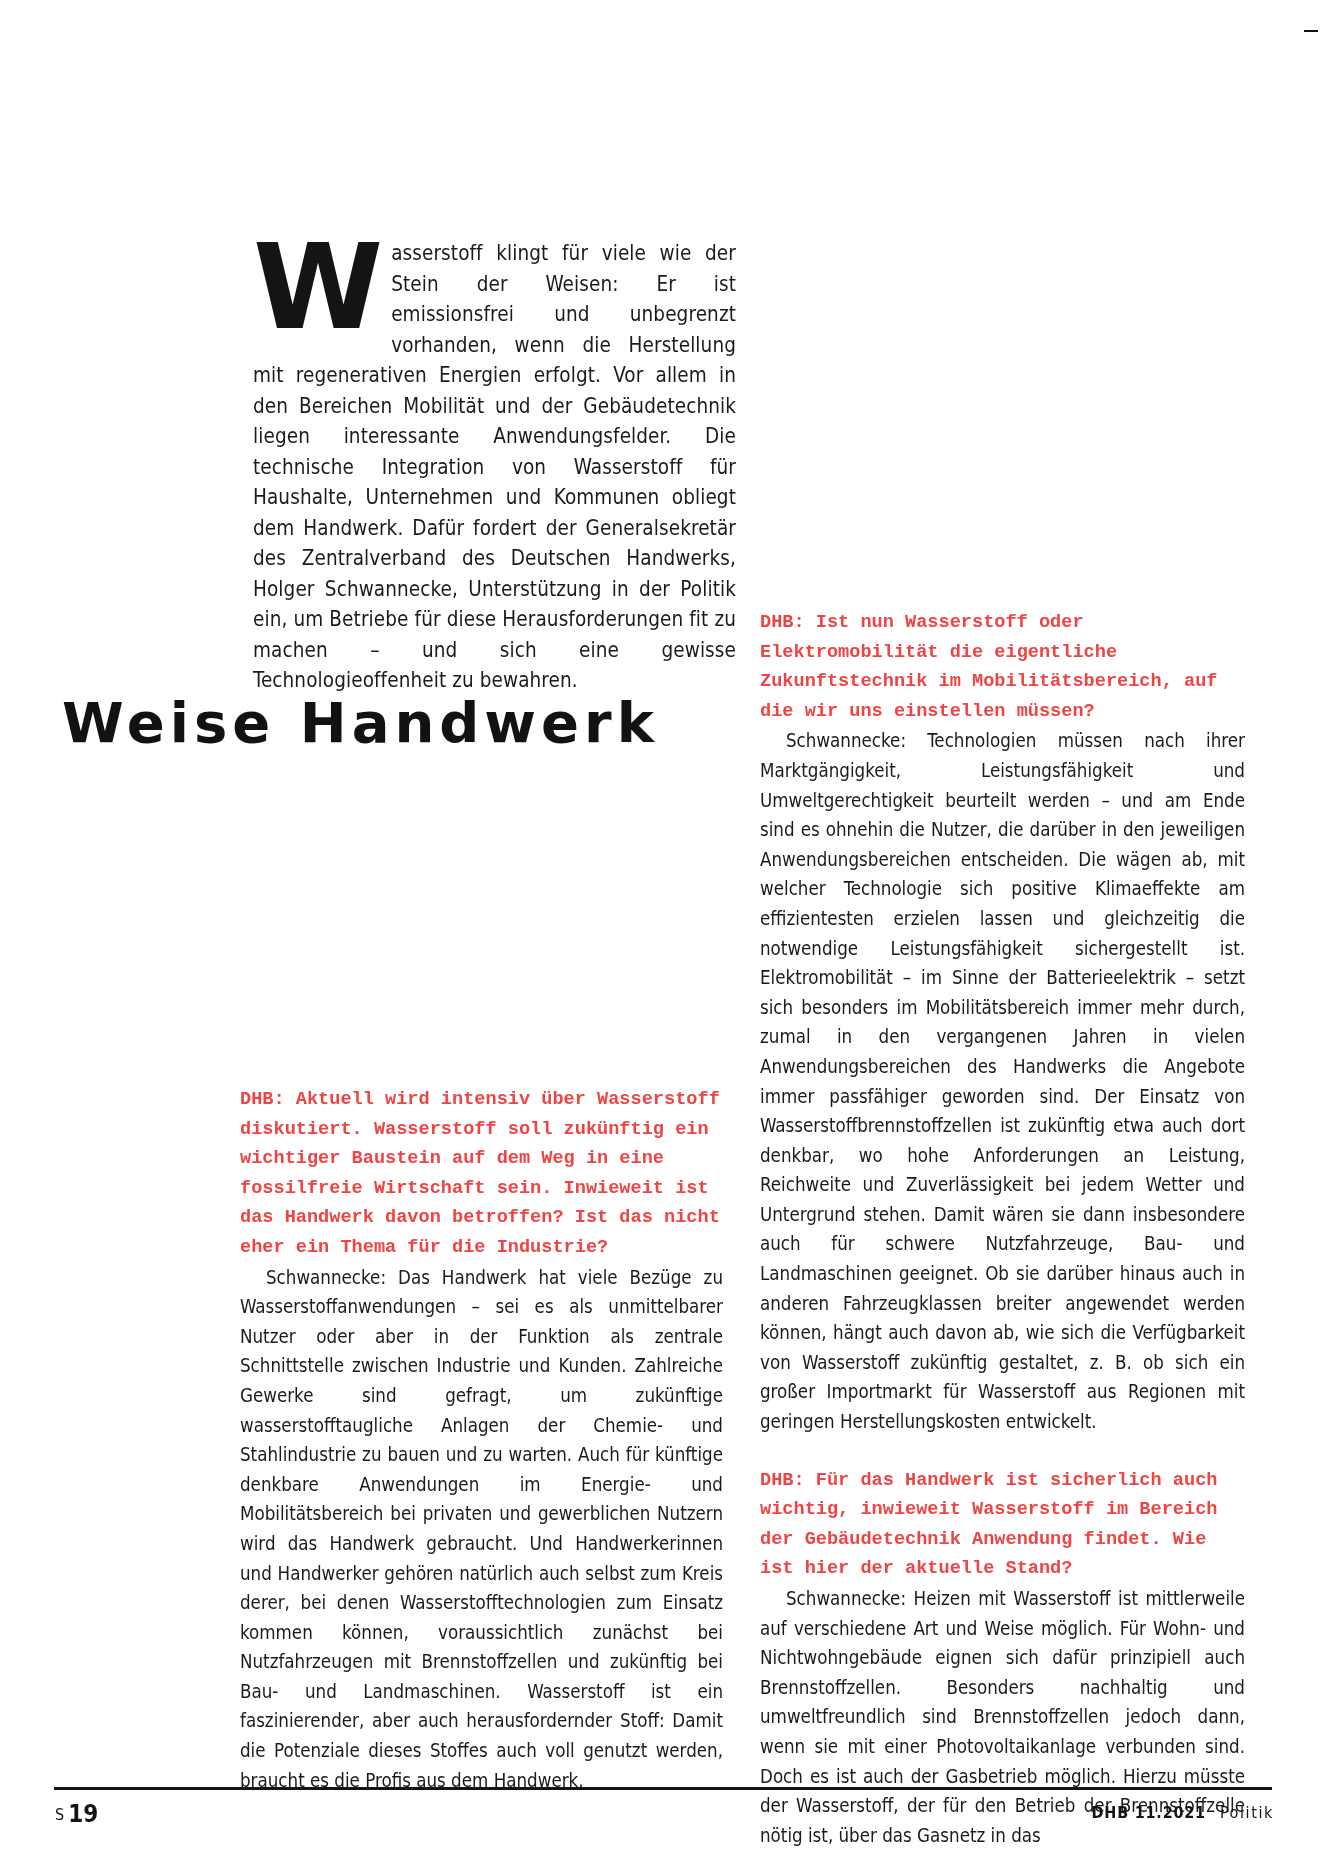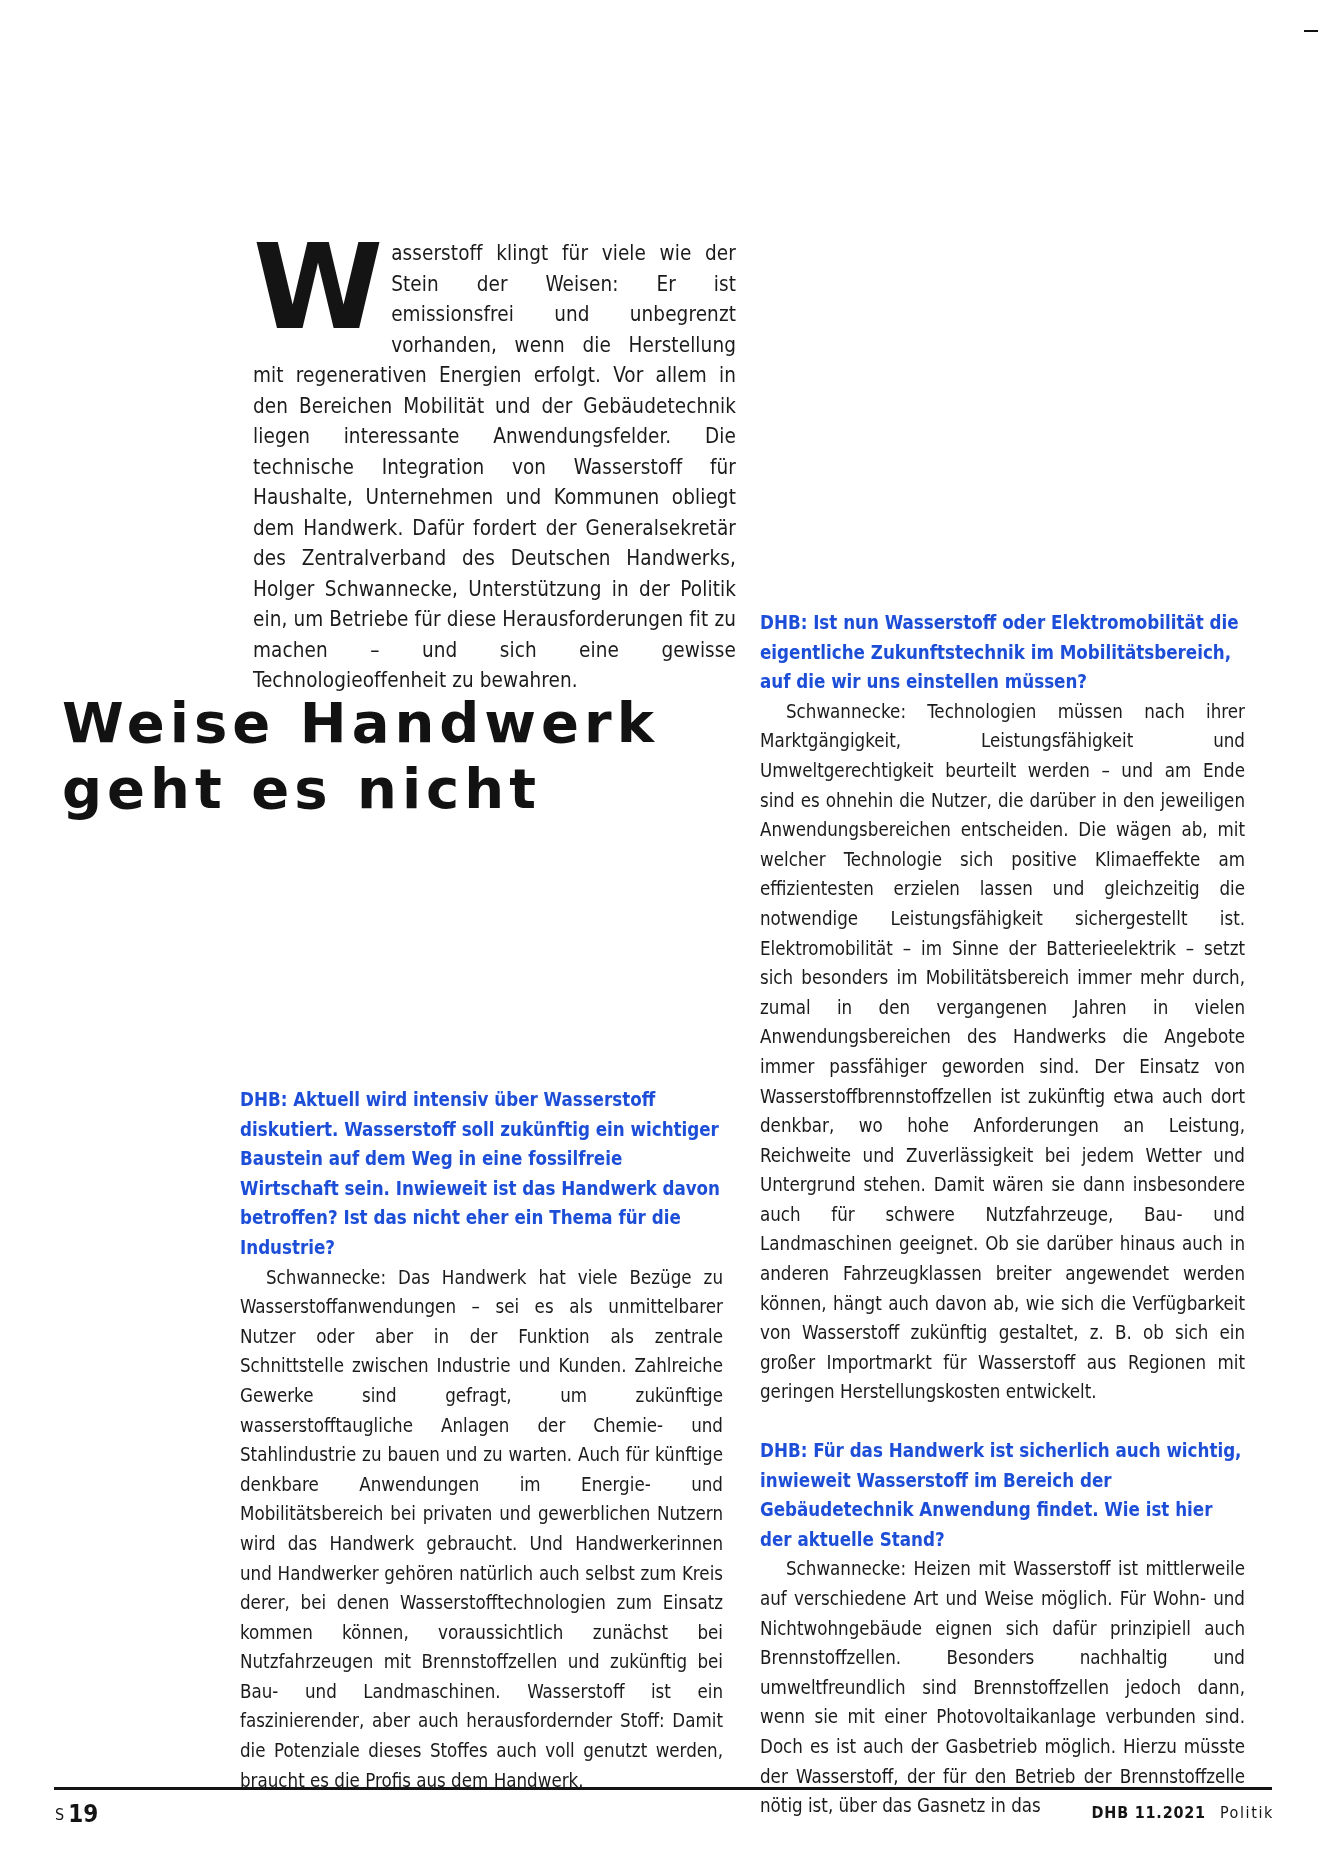--- a/index.html
+++ b/index.html
@@ -99,23 +99,24 @@
     width: 483px;
   }
   .col-b {
     left: 760px;
     top: 608px;
     width: 485px;
   }
 
   .q {
     font-weight: 700;
-    color: #1d4ed8;
+    color: #ef4444;
     margin: 0 0 0 0;
     text-align: left;
+    font-family: Liberation Mono, monospace;
   }
   .a {
     margin: 0;
     text-indent: 26px;
   }
   .gap {
     height: 29px;
   }
 
   
@@ -170,21 +171,20 @@
   <div class="corner-mark"></div>
 
   <div class="col-left">
     <div class="intro">
       <span class="dropcap">W</span><span>asserstoff klingt für viele wie der Stein der Weisen: Er ist emissionsfrei und unbegrenzt vorhanden, wenn die Herstellung mit regenerativen Energien erfolgt. Vor allem in den Bereichen Mobilität und der Gebäudetechnik liegen interessante Anwendungsfelder. Die technische Integration von Wasserstoff für Haushalte, Unternehmen und Kommunen obliegt dem Handwerk. Dafür fordert der Generalsekretär des Zentralverband des Deutschen Handwerks, Holger Schwannecke, Unterstützung in der Politik ein, um Betriebe für diese Herausforderungen fit zu machen – und sich eine gewisse Technologieoffenheit zu bewahren.</span>
     </div>
   </div>
 
   <div class="headline">
     <div>Weise Handwerk</div>
-    <div>geht es nicht</div>
   </div>
 
 
   <div class="body-col col-a">
     <p class="q">DHB: Aktuell wird intensiv über Wasserstoff diskutiert. Wasserstoff soll zukünftig ein wichtiger Baustein auf dem Weg in eine fossilfreie Wirtschaft sein. Inwieweit ist das Handwerk davon betroffen? Ist das nicht eher ein Thema für die Industrie?</p>
     <p class="a">Schwannecke: Das Handwerk hat viele Bezüge zu Wasserstoffanwendungen – sei es als unmittelbarer Nutzer oder aber in der Funktion als zentrale Schnittstelle zwischen Industrie und Kunden. Zahlreiche Gewerke sind gefragt, um zukünftige wasserstofftaugliche Anlagen der Chemie- und Stahlindustrie zu bauen und zu warten. Auch für künftige denkbare Anwendungen im Energie- und Mobilitätsbereich bei privaten und gewerblichen Nutzern wird das Handwerk gebraucht. Und Handwerkerinnen und Handwerker gehören natürlich auch selbst zum Kreis derer, bei denen Wasserstofftechnologien zum Einsatz kommen können, voraussichtlich zunächst bei Nutzfahrzeugen mit Brennstoffzellen und zukünftig bei Bau- und Landmaschinen. Wasserstoff ist ein faszinierender, aber auch herausfordernder Stoff: Damit die Potenziale dieses Stoffes auch voll genutzt werden, braucht es die Profis aus dem Handwerk.</p>
   </div>
 
   <div class="body-col col-b">
     <p class="q">DHB: Ist nun Wasserstoff oder Elektromobilität die eigentliche Zukunftstechnik im Mobilitätsbereich, auf die wir uns einstellen müssen?</p>

